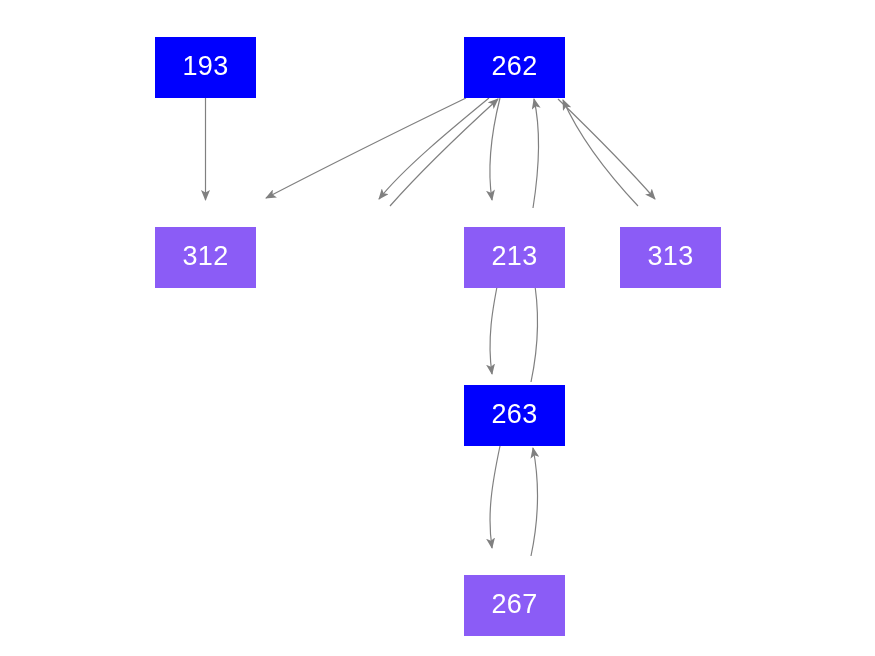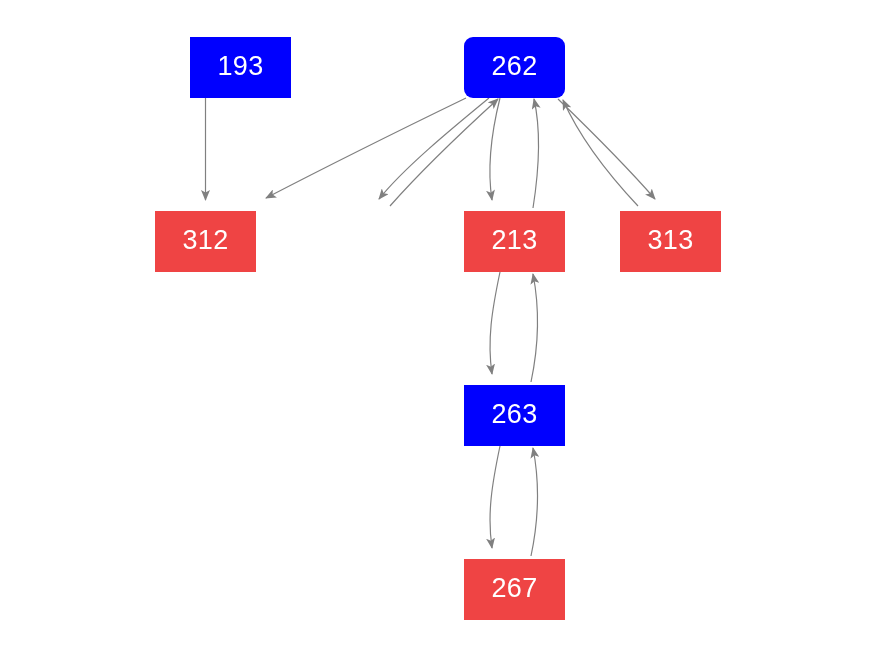--- a/index.html
+++ b/index.html
@@ -34,21 +34,21 @@
     height: 61px;
     color: #ffffff;
     font-family: "Liberation Sans", sans-serif;
     font-size: 27px;
     font-weight: 400;
     line-height: 1;
     letter-spacing: 0.4px;
     user-select: none;
   }
   .node-blue { background: #0000ff; }
-  .node-red  { background: #ef4444; }
+  .node-red  { background: #8b5cf6; margin-top: 16px; }
   .node-label { display: block; transform: translateY(-1px); }
 </style>
 </head>
 <body>
 
 <div id="graph-canvas">
 
   <svg id="edge-layer" viewBox="0 0 875 656" width="875" height="656" xmlns="http://www.w3.org/2000/svg">
     <defs>
       <marker id="arrowhead" markerWidth="11" markerHeight="9" refX="10" refY="4.5" orient="auto" markerUnits="userSpaceOnUse">
@@ -65,25 +65,25 @@
       <path d="M533,208 C539,170 541,130 534,99"></path>
       <path d="M558,99 C590,130 628,168 655,199"></path>
       <path d="M638,206 C606,172 580,138 563,100"></path>
       <path d="M500,272 C492,310 487,340 492,374"></path>
       <path d="M531,382 C539,344 540,310 533,274"></path>
       <path d="M500,446 C492,484 487,514 492,548"></path>
       <path d="M531,556 C539,518 540,484 533,448"></path>
     </g>
   </svg>
 
-  <div class="graph-node node-blue" style="left:155px; top:37px;margin-left:35px;">
+  <div class="graph-node node-blue" style="left:155px; top:37px;">
     <span class="node-label">193</span>
   </div>
 
-  <div class="graph-node node-blue" style="left:464px; top:37px;border-radius:9px;">
+  <div class="graph-node node-blue" style="left:464px; top:37px;">
     <span class="node-label">262</span>
   </div>
 
   <div class="graph-node node-red" style="left:155px; top:211px;">
     <span class="node-label">312</span>
   </div>
 
 
   <div class="graph-node node-red" style="left:464px; top:211px;">
     <span class="node-label">213</span>

